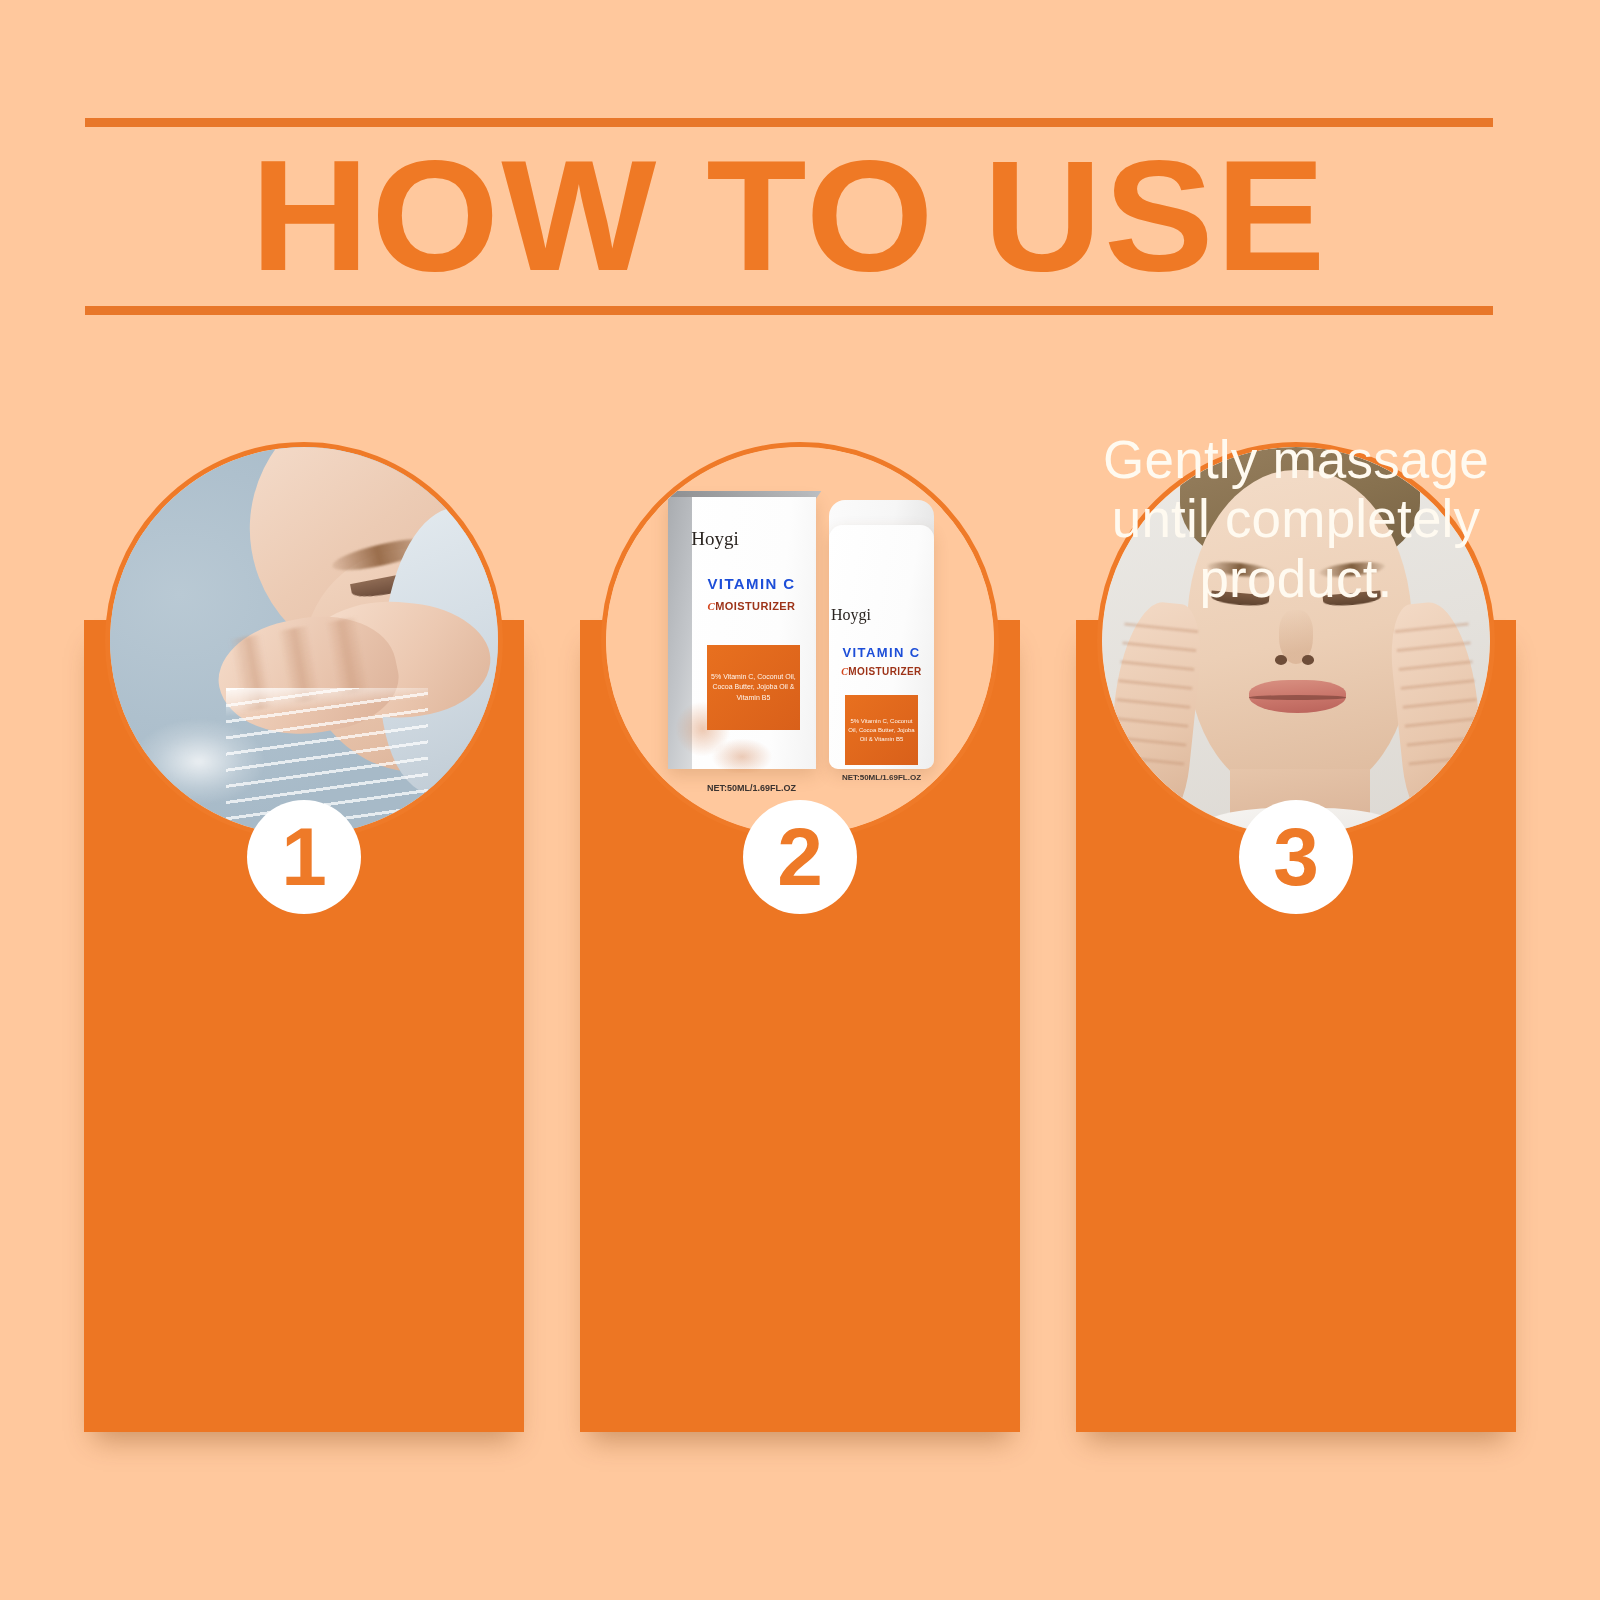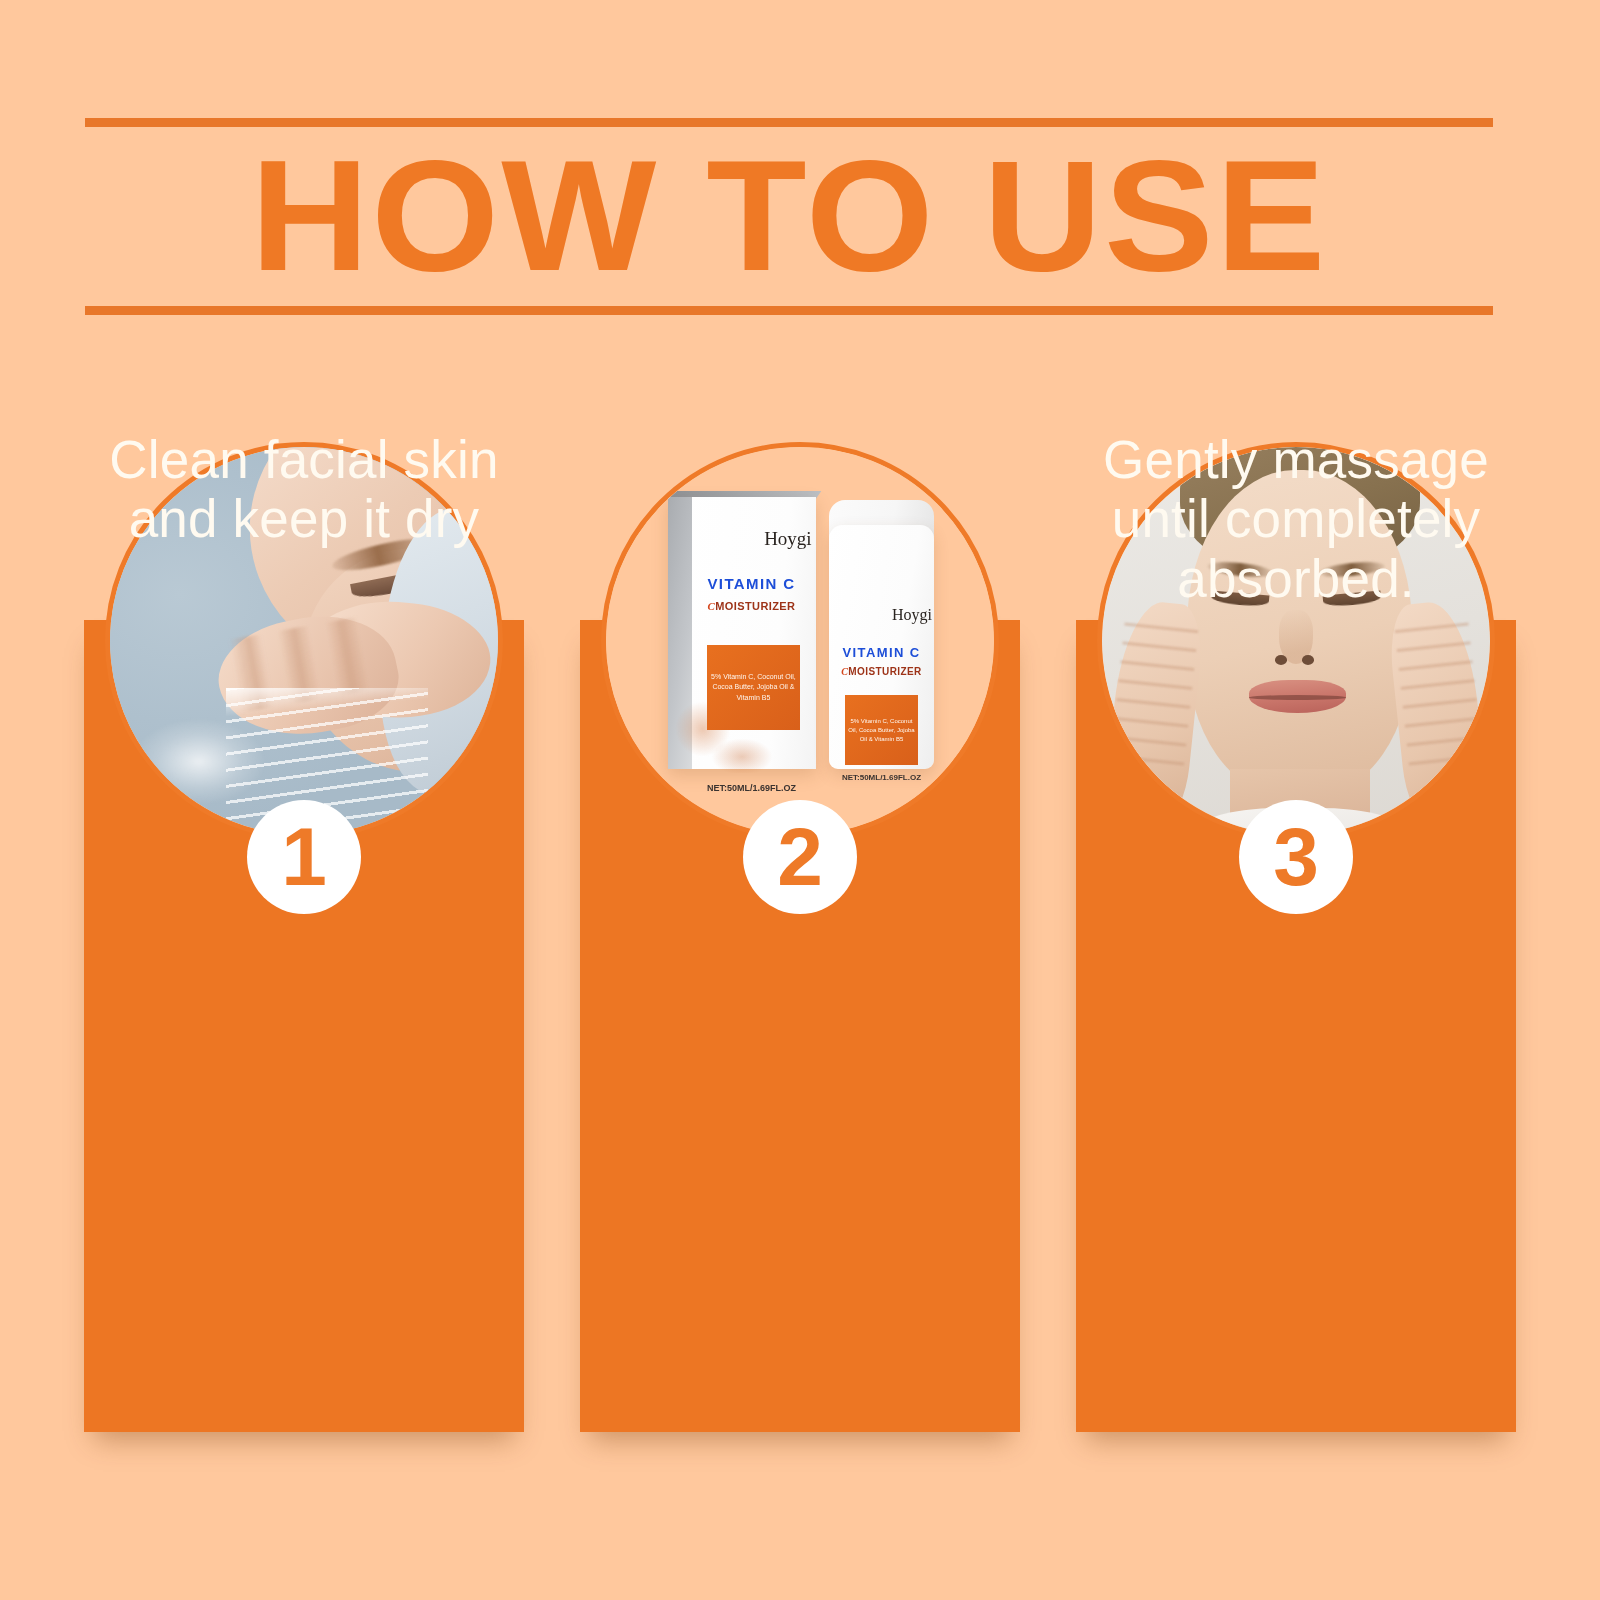--- a/index.html
+++ b/index.html
@@ -241,21 +241,21 @@
     position: absolute;
     left: 57.5%; top: 13.6%;
     width: 27%; height: 11%;
     background: linear-gradient(100deg, #fbfbfb 0%, #f6f6f6 60%, #e6e6e6 100%);
     border-radius: 16px 16px 5px 5px;
   }
   .pkg-brand {
     position: absolute;
     color: #2a2420;
     font-family: "Liberation Serif", serif;
-    text-align: right;
+    text-align: left;
     white-space: nowrap;
   }
   .pkg-vitc {
     position: absolute;
     color: #1d4ed8;
     font-weight: bold;
     letter-spacing: 1.4px;
     text-align: center;
     white-space: nowrap;
   }
@@ -435,21 +435,20 @@
         <div class="s1-hand-r"></div>
         <div class="s1-hand-l"></div>
         <div class="s1-fingers"></div>
         <div class="s1-water"></div>
         <div class="s1-splash"></div>
       </div>
     </div>
 
     <div class="badge" id="badge-1">1</div>
 
-    <div class="caption">Clean facial skin and keep it dry</div>
   </div>
 
   <div class="card" id="card-2">
     <div class="card-body"></div>
 
     <div class="photo" id="photo-2">
       <div class="photo-inner">
         <div class="scene2-bg"></div>
 
         <div class="pkg-box-top"></div>
@@ -502,16 +501,16 @@
         <div class="s3-collar"></div>
         <div class="s3-hand-l"></div>
         <div class="s3-hand-r"></div>
         <div class="s3-fingers-l"></div>
         <div class="s3-fingers-r"></div>
       </div>
     </div>
 
     <div class="badge" id="badge-3">3</div>
 
-    <div class="caption">Gently massage until completely absorbed.</div>
+    <div class="caption">Gently massage until completely product.</div>
   </div>
 
 </div>
 
 </body></html>

